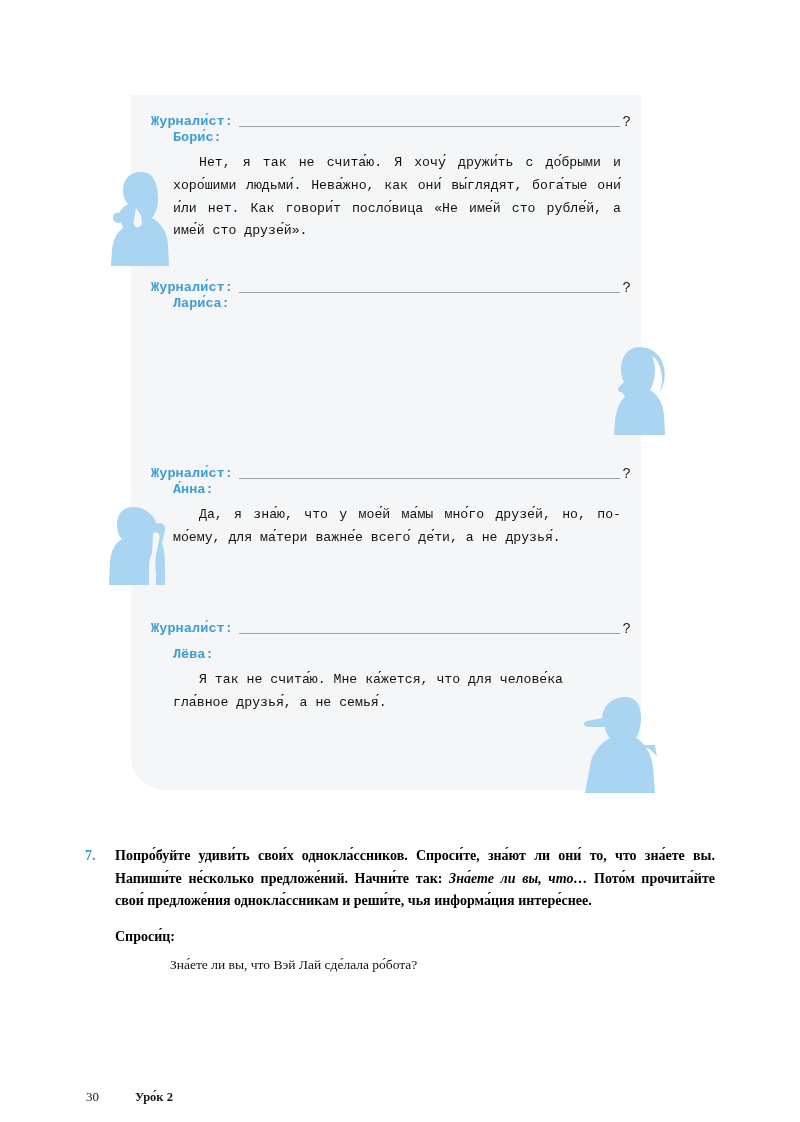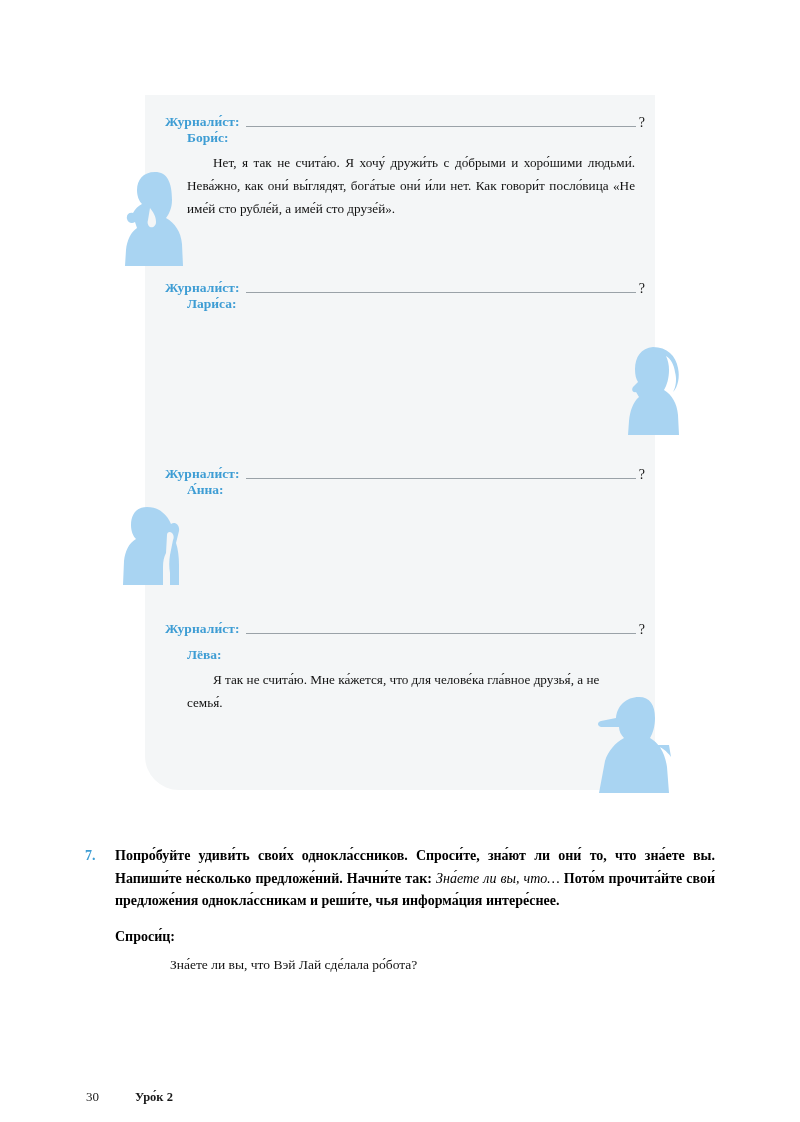--- a/index.html
+++ b/index.html
@@ -12,27 +12,28 @@
     height: 1122px;
     position: relative;
     font-family: "Liberation Serif", "DejaVu Serif", serif;
     color: #1a1a1a;
     overflow: hidden;
   }
 
   
   .panel {
     position: absolute;
-    left: 145px;
+    left: 131px;
     top: 95px;
     width: 510px;
     height: 695px;
     background: #f4f6f7;
     border-bottom-left-radius: 34px;
     overflow: visible;
+    font-family: Liberation Mono, monospace;
   }
 
   .panel-inner {
     position: relative;
     width: 100%;
     height: 100%;
   }
 
   
   .turn {
@@ -124,21 +125,21 @@
   .ex-text {
     flex: 1 1 auto;
     font-weight: bold;
     font-size: 14px;
     line-height: 1.62;
     color: #000000;
     text-align: justify;
   }
   .ex-text .ital {
     font-style: italic;
-    font-weight: normal;
+    font-weight: bold;
   }
 
   .sample-label {
     margin-top: 16px;
     margin-left: 30px;
     font-weight: bold;
     font-size: 14px;
     color: #000000;
   }
   .sample-text {
@@ -194,20 +195,21 @@
       <div class="speaker">Лари́са:</div>
     </div>
 
     <div class="turn" style="top:370px;">
       <div class="q-row">
         <span class="q-label">Журнали́ст:</span>
         <span class="q-rule"></span>
         <span class="q-mark">?</span>
       </div>
       <div class="speaker">А́нна:</div>
+      <div class="speech">Да, я зна́ю, что у мое́й ма́мы мно́го друзе́й, но, по-мо́ему, для ма́тери важне́е всего́ де́ти, а не друзья́.</div>
     </div>
 
     <div class="turn" style="top:525px;">
       <div class="q-row">
         <span class="q-label">Журнали́ст:</span>
         <span class="q-rule"></span>
         <span class="q-mark">?</span>
       </div>
       <div class="speaker" style="margin-top:10px;">Лёва:</div>
       <div class="speech nojust">Я так не счита́ю. Мне ка́жется, что для челове́ка гла́вное друзья́, а не семья́.</div>

